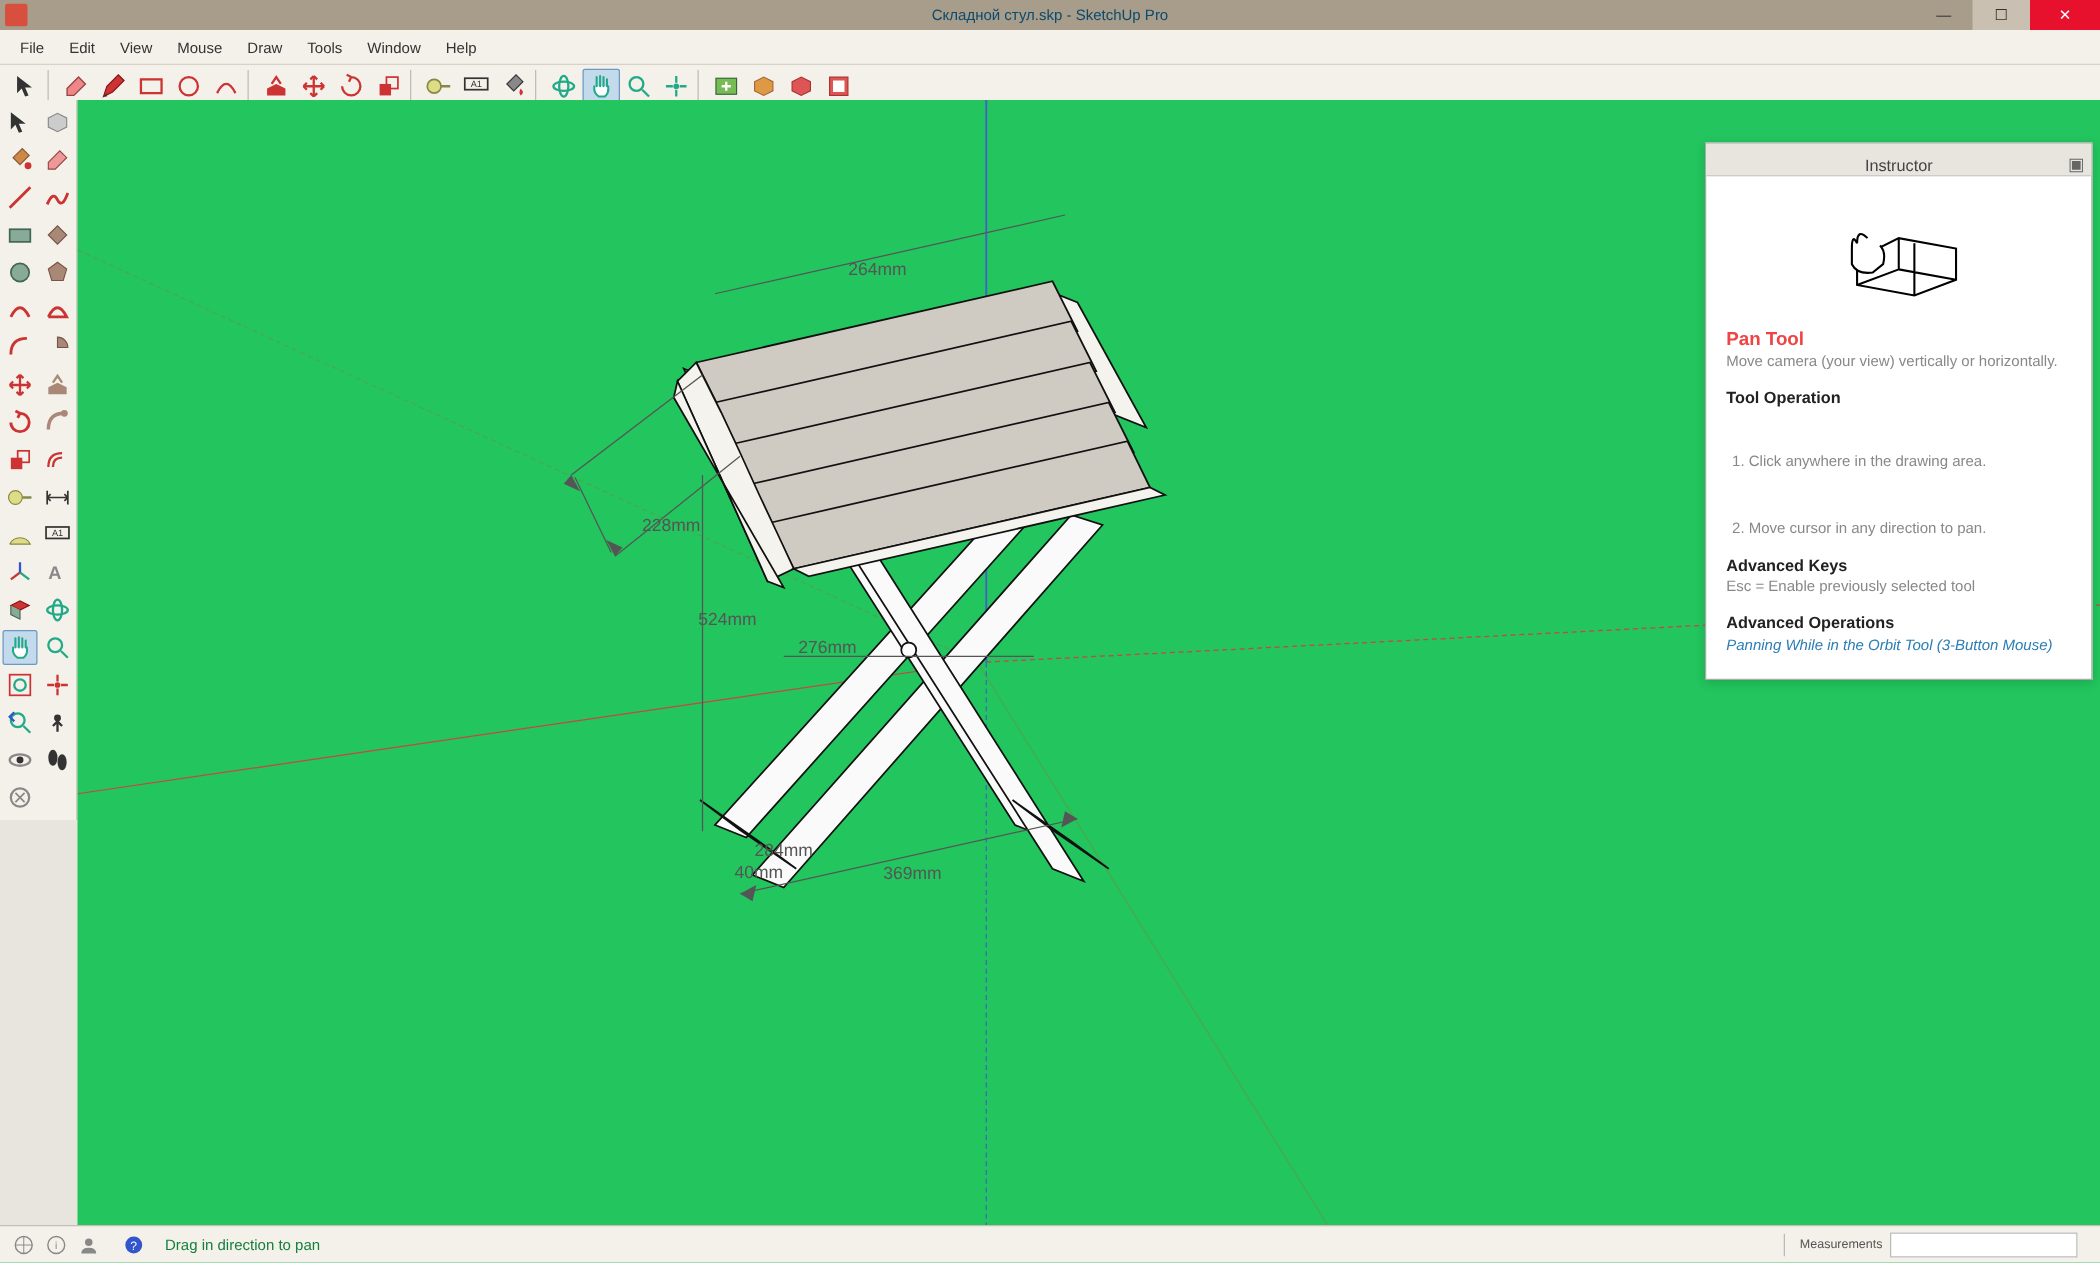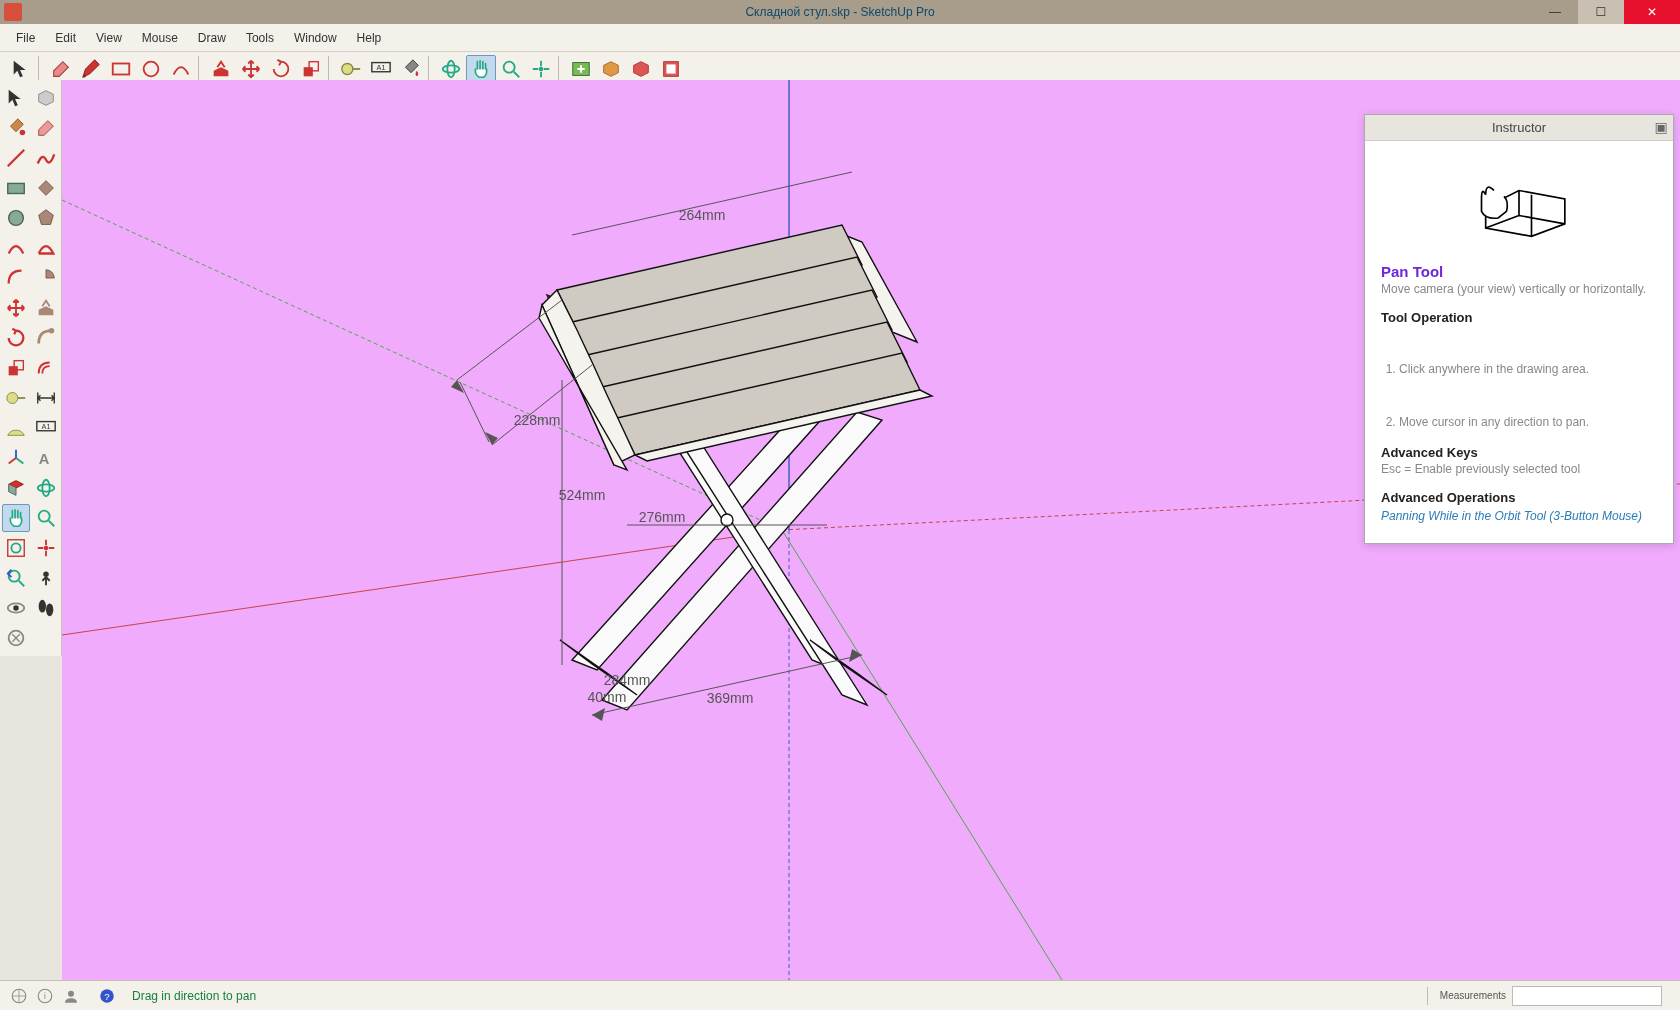--- a/index.html
+++ b/index.html
@@ -24,39 +24,39 @@
 .tb-btn.active { background: #c3d9ec; border: 1px solid #6a99c4; }
 .tb-sep { width: 6px; height: 26px; margin: 0 2px; border-left: 1px solid #c0bcb2; }
 .tb-btn svg, .lb-btn svg { width: 22px; height: 22px; }
 
 
 .left-toolbar { position: absolute; left: 0; top: 80px; width: 62px; background: #f4f1ea; border-right: 1px solid #c4c0b6; padding: 4px 2px; display: grid; grid-template-columns: 1fr 1fr; gap: 2px; }
 .lb-btn { width: 28px; height: 28px; display: flex; align-items: center; justify-content: center; cursor: pointer; border: 1px solid transparent; border-radius: 2px; }
 .lb-btn.active { background: #c3d9ec; border: 1px solid #6a99c4; }
 
 
-.viewport { position: absolute; left: 62px; top: 80px; right: 0; bottom: 30px; background: #f0abfc; overflow: hidden; }
+.viewport { position: absolute; left: 62px; top: 80px; right: 0; bottom: 30px; background: #22c55e; overflow: hidden; }
 .axis-red { stroke: #c84545; stroke-width: 1; }
 .axis-red-dash { stroke: #c84545; stroke-width: 1; stroke-dasharray: 4 3; }
 .axis-green { stroke: #4ca84c; stroke-width: 1; }
 .axis-green-dash { stroke: #4ca84c; stroke-width: 1; stroke-dasharray: 4 3; }
 .axis-blue { stroke: #4560c8; stroke-width: 1.5; }
 .axis-blue-dash { stroke: #4560c8; stroke-width: 1; stroke-dasharray: 4 3; }
 .dim-line { stroke: #555; stroke-width: 1; }
 .dim-text { fill: #555; font-size: 14px; text-anchor: middle; }
 .stool-line { stroke: #111; stroke-width: 1.4; fill: #fafafa; }
 .slat { fill: #d0cbc2; stroke: #111; stroke-width: 1.4; }
 .slat-edge { fill: #f5f3ee; stroke: #111; stroke-width: 1.4; }
 
 
 .instructor { position: absolute; right: 6px; top: 114px; width: 310px; background: #fff; border: 1px solid #aaa; box-shadow: 0 2px 8px rgba(0,0,0,.15); }
-.instructor-title { height: 26px; background: #e8e5df; display: flex; align-items: center; justify-content: center; font-size: 13px; color: #444; position: relative; border-bottom: 1px solid #ccc; }
+.instructor-title { height: 26px; background: #e8e5df; display: flex; align-items: flex-end; justify-content: center; font-size: 13px; color: #444; position: relative; border-bottom: 1px solid #ccc; }
 .instructor-close { position: absolute; right: 4px; width: 16px; height: 16px; font-size: 14px; color: #666; cursor: pointer; text-align: center; line-height: 14px; }
 .instructor-body { padding: 12px 16px 20px; font-size: 12px; color: #888; }
-.instructor-body h3 { color: #6d28d9; font-size: 15px; margin-top: 6px; }
+.instructor-body h3 { color: #ef4444; font-size: 15px; margin-top: 6px; }
 .instructor-body h4 { color: #222; font-size: 13px; margin-top: 14px; }
 .instructor-body ol { margin-left: 18px; margin-top: 4px; }
 .instructor-body ol li { line-height: 1.4; margin-top: 36px; }
 .instructor-body .link { color: #2a7db5; margin-top: 4px; cursor: pointer; font-style: italic; }
 .instructor-img { width: 170px; height: 100px; margin: 0 auto 10px; display: block; }
 
 
 .statusbar { position: absolute; left: 0; right: 0; bottom: 0; height: 30px; background: #f4f1ea; border-top: 1px solid #c4c0b6; display: flex; align-items: center; padding-left: 6px; }
 .sb-btn { width: 26px; height: 24px; display: flex; align-items: center; justify-content: center; cursor: pointer; }
 .sb-text { margin-left: 12px; font-size: 12px; color: #15803d; }

